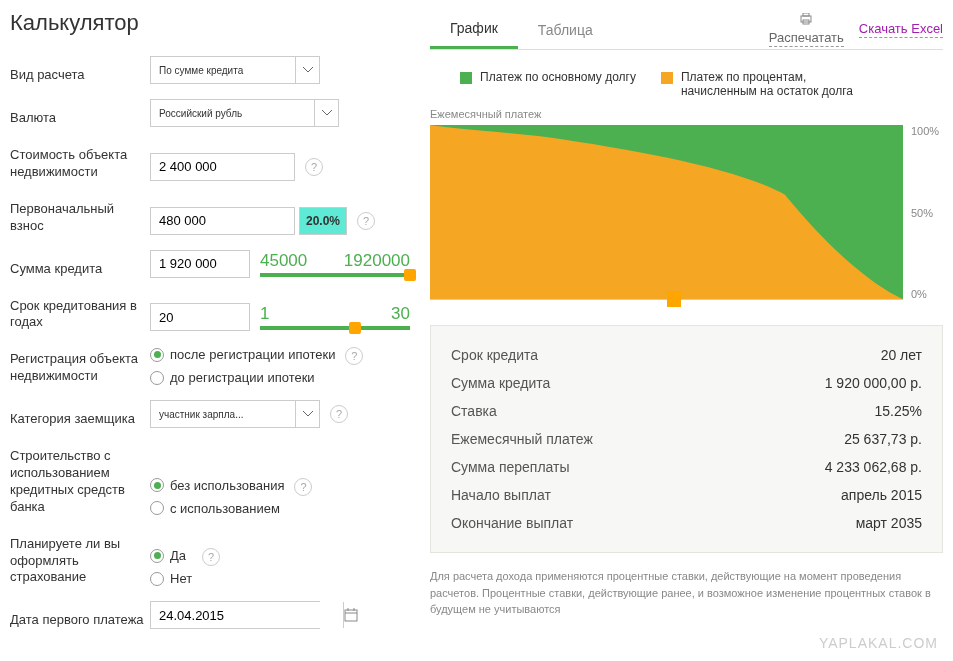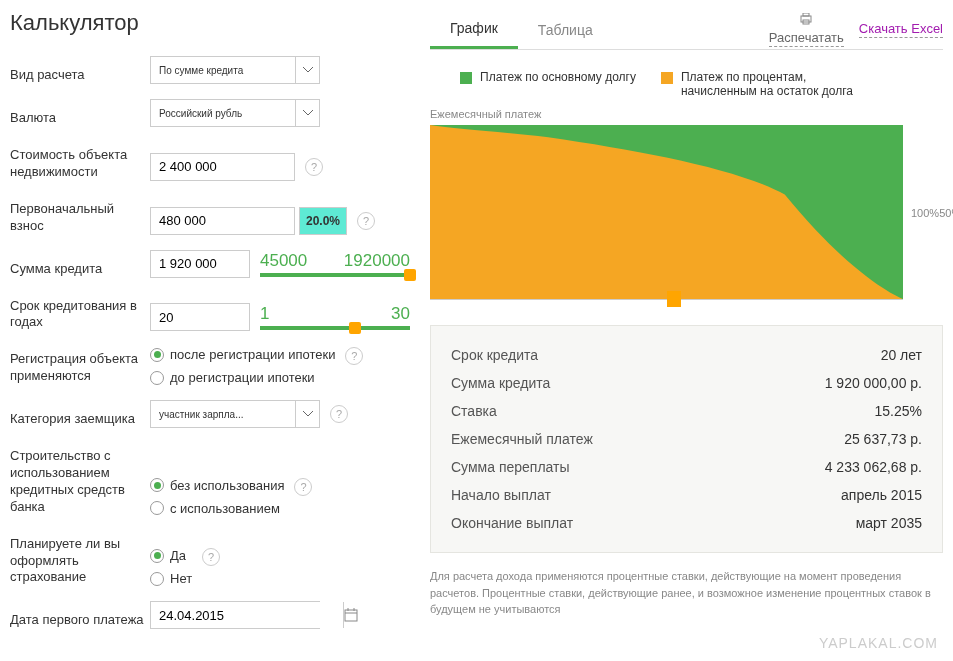--- a/index.html
+++ b/index.html
@@ -36,21 +36,21 @@
 .tab:not(.active) { color: #888; }
 .right-actions { margin-left: auto; display: flex; gap: 15px; align-items: center; }
 .action-link { color: #666; text-decoration: none; font-size: 13px; display: flex; align-items: center; gap: 5px; border-bottom: 1px dashed #999; padding-bottom: 1px; flex-direction: column; }
 .excel-link { color: #a21caf; }
 .legend { display: flex; gap: 25px; margin-bottom: 10px; padding-left: 30px; }
 .legend-item { display: flex; gap: 8px; align-items: flex-start; font-size: 12px; }
 .legend-swatch { width: 12px; height: 12px; margin-top: 2px; flex-shrink: 0; }
 .chart-title { font-size: 11px; color: #888; margin-bottom: 5px; padding-left: 0; }
 .chart-area { position: relative; height: 175px; display: flex; }
 .chart-plot { flex: 1; position: relative; border-bottom: 1px solid #ccc; }
-.chart-y-axis { width: 40px; display: flex; justify-content: space-between; font-size: 11px; color: #888; text-align: left; padding-left: 8px; align-items: center; }
+.chart-y-axis { width: 40px; display: flex; flex-direction: column; justify-content: space-between; font-size: 11px; color: #888; text-align: left; padding-left: 8px; }
 .chart-x-axis { display: flex; justify-content: space-between; font-size: 11px; color: #888; margin-top: 5px; padding-right: 40px; }
 .chart-marker { position: absolute; bottom: -8px; left: 50%; width: 14px; height: 16px; background: #ffa500; }
 .summary-box { margin-top: 25px; background: #f7f7f5; border: 1px solid #e5e5e0; padding: 15px 20px; }
 .summary-row { display: flex; justify-content: space-between; padding: 6px 0; font-size: 14px; }
 .summary-label { color: #555; }
 .summary-value { color: #333; }
 .disclaimer { margin-top: 15px; font-size: 11px; color: #888; line-height: 1.5; }
 .watermark { position: absolute; right: 15px; bottom: 10px; color: #ccc; font-size: 14px; letter-spacing: 1px; }
 </style>
 </head>
@@ -70,21 +70,21 @@
                 <path d="M0 0 L5 5 L10 0" fill="none" stroke="#666"></path>
               </svg>
             </div>
         </div>
       </div>
     </div>
 
     <div class="form-row">
       <div class="form-label">Валюта</div>
       <div class="form-control">
-        <div class="select-wrap" style="width:170px">
+        <div class="select-wrap" style="width:189px">
           <div class="select-value">Российский рубль</div>
           <div class="select-arrow">
               <svg viewBox="0 0 10 6">
                 <path d="M0 0 L5 5 L10 0" fill="none" stroke="#666"></path>
               </svg>
             </div>
         </div>
       </div>
     </div>
 
@@ -131,21 +131,21 @@
             <span>30</span>
           </div>
           <div class="slider-track">
               <div class="slider-thumb" style="right:33%"></div>
             </div>
         </div>
       </div>
     </div>
 
     <div class="form-row">
-      <div class="form-label">Регистрация объекта применяются</div>
+      <div class="form-label">Регистрация объекта недвижимости</div>
       <div class="form-control">
         <div class="radio-group">
           <div class="radio-item">
               <div class="radio-circle checked"></div>
               <span>после регистрации ипотеки</span>
             </div>
           <div class="radio-item">
               <div class="radio-circle"></div>
               <span>до регистрации ипотеки</span>
             </div>

